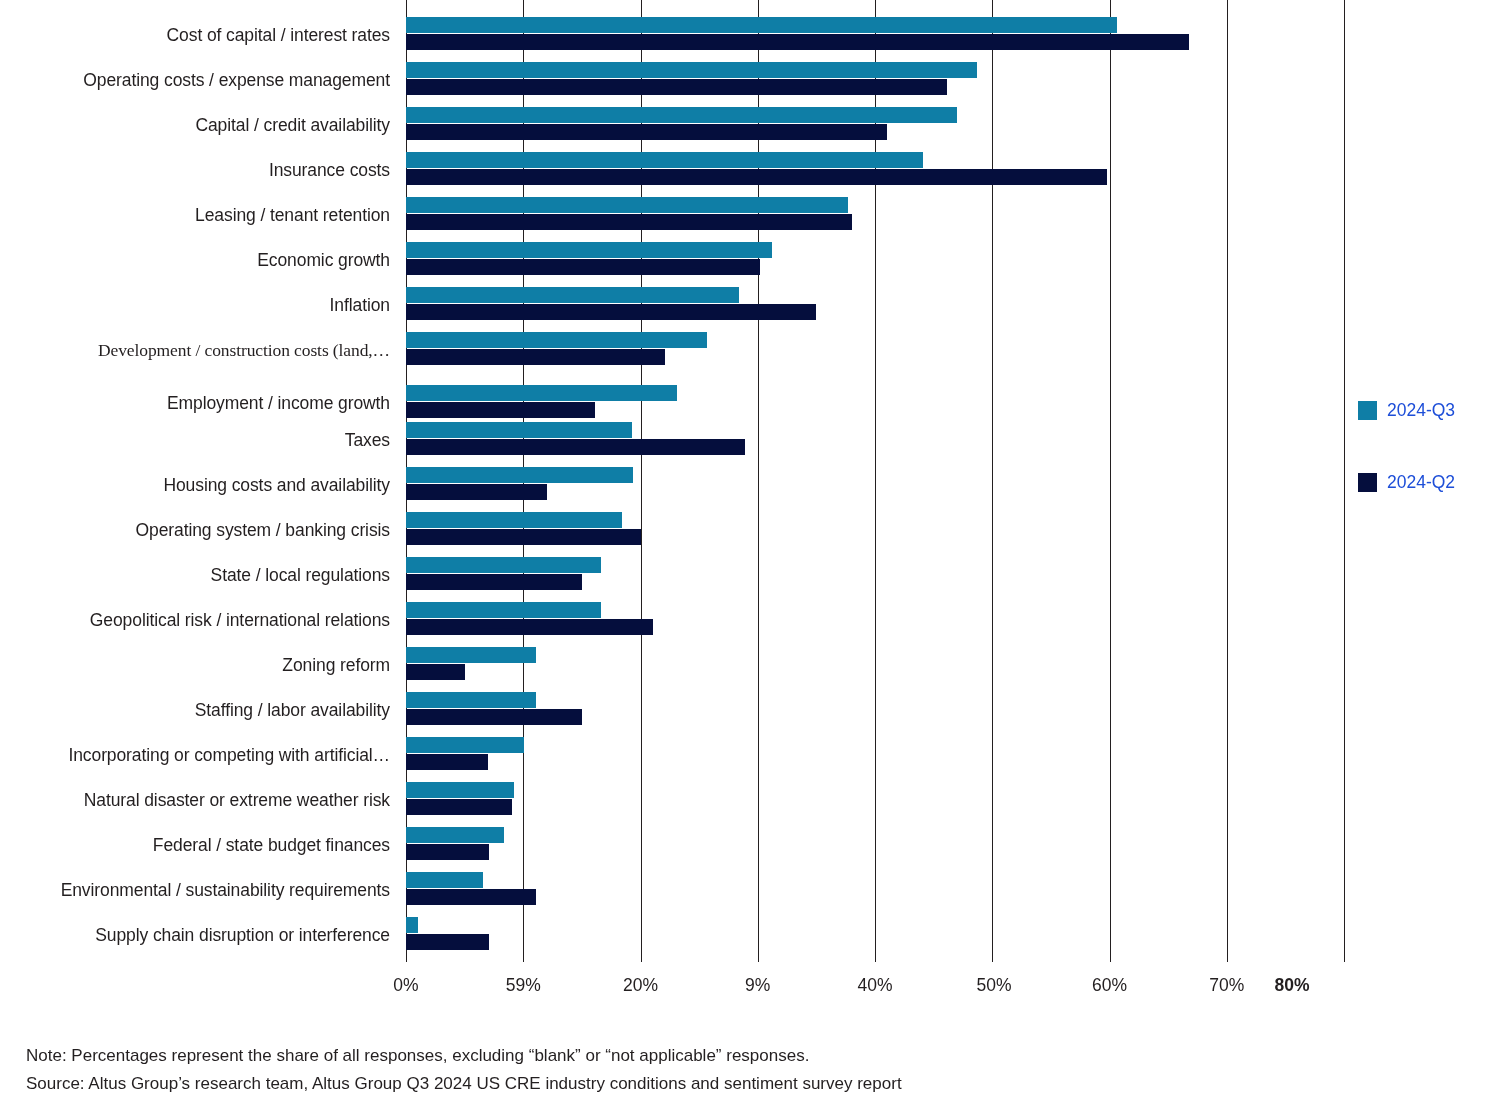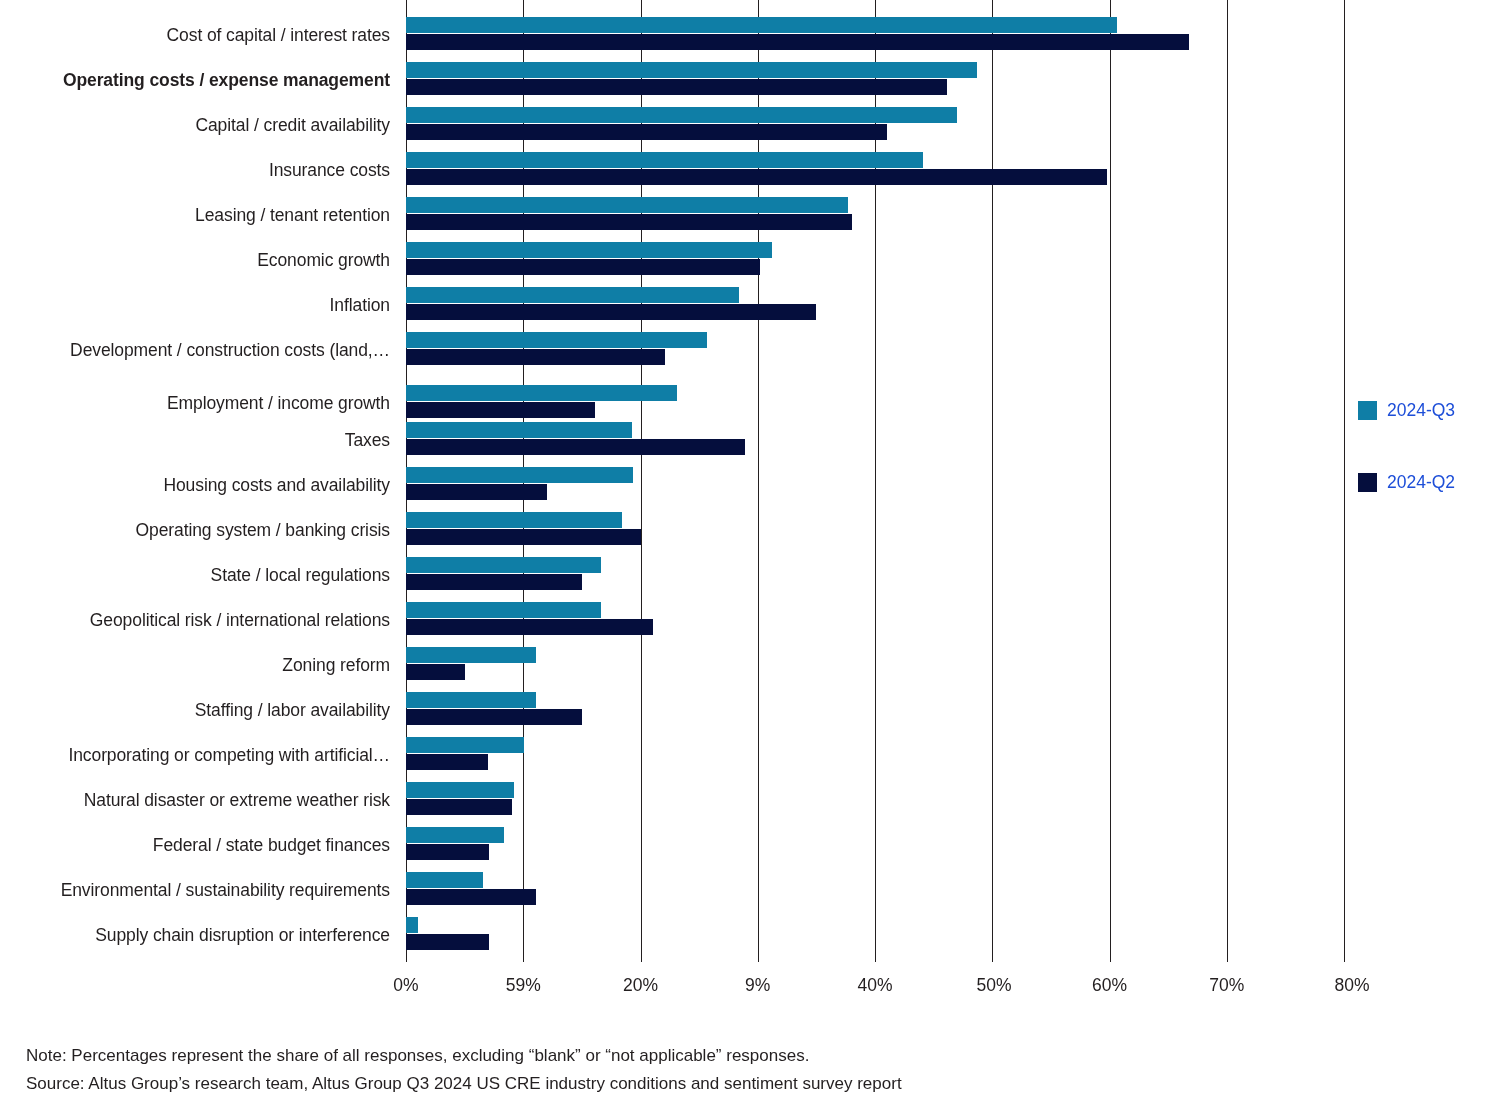--- a/index.html
+++ b/index.html
@@ -149,21 +149,21 @@
       <div class="gridline" style="left: 820.75px;"></div>
       <div class="gridline" style="left: 938px;"></div>
     </div>
 
   <div id="rows">
       <div class="row" style="top: 12px;">
         <div class="cat-label">Cost of capital / interest rates</div>
         <div class="bar q3" title="2024-Q3: 60.6%" style="width: 710.535px; background: rgb(15, 126, 166);"></div>
         <div class="bar q2" title="2024-Q2: 66.8%" style="width: 783.23px; background: rgb(5, 14, 61);"></div>
       </div>
-      <div class="row" style="top: 57px; font-weight: bold;">
+      <div class="row" style="top: 57px;">
         <div class="cat-label">Operating costs / expense management</div>
         <div class="bar q3" title="2024-Q3: 48.7%" style="width: 571.008px; background: rgb(15, 126, 166);"></div>
         <div class="bar q2" title="2024-Q2: 46.1%" style="width: 540.523px; background: rgb(5, 14, 61);"></div>
       </div>
       <div class="row" style="top: 102px;">
         <div class="cat-label">Capital / credit availability</div>
         <div class="bar q3" title="2024-Q3: 47%" style="width: 551.075px; background: rgb(15, 126, 166);"></div>
         <div class="bar q2" title="2024-Q2: 41%" style="width: 480.725px; background: rgb(5, 14, 61);"></div>
       </div>
       <div class="row" style="top: 147px;">
@@ -179,21 +179,21 @@
       <div class="row" style="top: 237px;">
         <div class="cat-label">Economic growth</div>
         <div class="bar q3" title="2024-Q3: 31.2%" style="width: 365.82px; background: rgb(15, 126, 166);"></div>
         <div class="bar q2" title="2024-Q2: 30.2%" style="width: 354.095px; background: rgb(5, 14, 61);"></div>
       </div>
       <div class="row" style="top: 282px;">
         <div class="cat-label">Inflation</div>
         <div class="bar q3" title="2024-Q3: 28.4%" style="width: 332.99px; background: rgb(15, 126, 166);"></div>
         <div class="bar q2" title="2024-Q2: 35%" style="width: 410.375px; background: rgb(5, 14, 61);"></div>
       </div>
-      <div class="row" style="top: 327px;">
+      <div class="row" style="top: 327px; font-family: Liberation Serif, serif;">
         <div class="cat-label">Development / construction costs (land,…</div>
         <div class="bar q3" title="2024-Q3: 25.7%" style="width: 301.332px; background: rgb(15, 126, 166);"></div>
         <div class="bar q2" title="2024-Q2: 22.1%" style="width: 259.123px; background: rgb(5, 14, 61);"></div>
       </div>
       <div class="row" style="top: 380px;">
         <div class="cat-label">Employment / income growth</div>
         <div class="bar q3" title="2024-Q3: 23.1%" style="width: 270.848px; background: rgb(15, 126, 166);"></div>
         <div class="bar q2" title="2024-Q2: 16.1%" style="width: 188.773px; background: rgb(5, 14, 61);"></div>
       </div>
       <div class="row" style="top: 417px;">
@@ -260,21 +260,21 @@
 
   <div id="xticks">
       <div class="xtick" style="left: 406px;">0%</div>
       <div class="xtick" style="left: 523.25px;">59%</div>
       <div class="xtick" style="left: 640.5px;">20%</div>
       <div class="xtick" style="left: 757.75px;">9%</div>
       <div class="xtick" style="left: 875px;">40%</div>
       <div class="xtick" style="left: 994px;">50%</div>
       <div class="xtick" style="left: 1109.5px;">60%</div>
       <div class="xtick" style="left: 1226.75px;">70%</div>
-      <div class="xtick" style="left: 1352px;">80%</div>
+      <div class="xtick" style="left: 1292px; font-weight: bold;">80%</div>
     </div>
 
   <div id="legend">
       <div class="legend-item">
         <span class="legend-swatch" style="background: rgb(15, 126, 166);"></span>
         <span class="legend-label">2024-Q3</span>
       </div>
       <div class="legend-item">
         <span class="legend-swatch" style="background: rgb(5, 14, 61);"></span>
         <span class="legend-label">2024-Q2</span>

